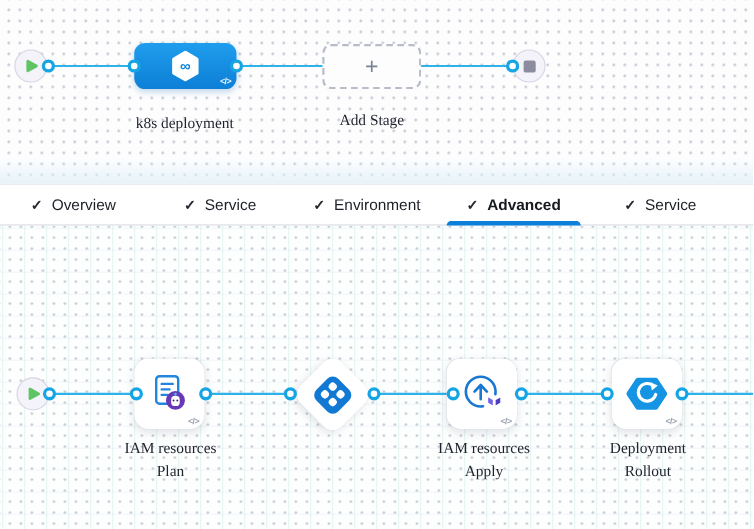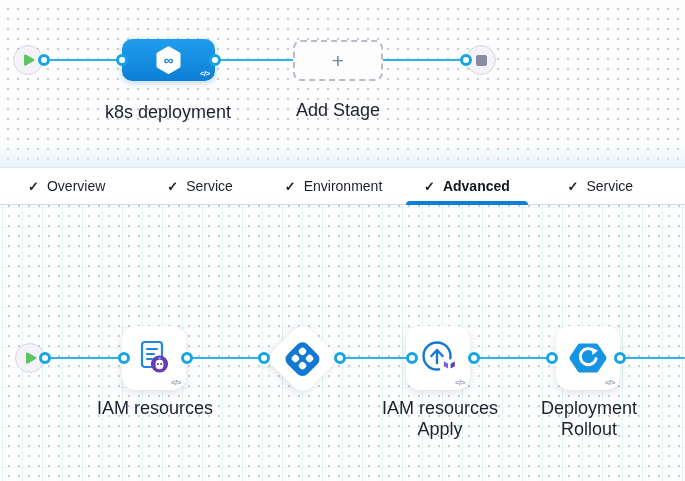--- a/index.html
+++ b/index.html
@@ -56,22 +56,22 @@
     z-index:3; display:flex; align-items:center; justify-content:center;
     box-shadow:0 3px 8px rgba(60,66,92,.14), 0 0 1px rgba(40,41,61,.1); }
   .diamond-card{ position:absolute; width:53px; height:53px; background:#fff; border-radius:12px;
     transform:rotate(45deg); z-index:3; display:flex; align-items:center; justify-content:center;
     box-shadow:0 3px 8px rgba(60,66,92,.14), 0 0 1px rgba(40,41,61,.1); }
   .approval-icon{ width:28px; height:28px; background:#1178d4; border-radius:7px;
     display:grid; grid-template-columns:1fr 1fr; gap:3px; padding:5.5px; }
   .approval-icon span{ background:#fff; border-radius:3px; }
 
   
-  .node-label{ position:absolute; width:150px; text-align:center; font-size:18px;
-    color:#1d212b; line-height:21px; z-index:2; }
+  .node-label{ position:absolute; width:150px; text-align:center; font-size:14px;
+    color:#1d212b; line-height:21px; z-index:2;font-family:Liberation Serif, serif; }
 
   
   .tabbar{ position:absolute; left:0; top:167px; width:685px; height:38px; background:#fff;
     border-top:1px solid #e3e7eb; border-bottom:1px solid #d8dbe0;
     display:flex; align-items:stretch; padding-right:18px; z-index:10; }
   .tab{ flex:1; display:flex; align-items:center; justify-content:center; gap:8px;
     position:relative; cursor:pointer; font-size:14px; color:#1c2027; }
   .tab .check{ font-size:13px; font-weight:700; color:#23272e; }
   .tab.active{ font-weight:700; color:#14181f; }
   .tab.active .underline{ position:absolute; bottom:-1px; left:50%; transform:translateX(-50%);
@@ -201,20 +201,21 @@
         <path d="M12 8 L28 8 L36 20 L28 32 L12 32 L4 20 Z" fill="#1494e2" stroke="#1494e2" stroke-width="5" stroke-linejoin="round"></path>
         <path d="M26.2 13.2 A8 8 0 1 0 28.1 20.6" fill="none" stroke="#fff" stroke-width="2.9" stroke-linecap="round"></path>
         <path d="M23.2 9.4 L30 12.4 L24.6 17 Z" fill="#fff"></path>
       </svg>
       <span class="code-glyph">&lt;/&gt;</span>
     </div>
     <div class="ring" style="left:614px; top:147px;"></div>
 
     <div class="node-label" style="left:80px; top:193px;">
       <div>IAM resources</div>
+      <div>Plan</div>
     </div>
     <div class="node-label" style="left:365px; top:193px;">
       <div>IAM resources</div>
       <div>Apply</div>
     </div>
     <div class="node-label" style="left:514px; top:193px;">
       <div>Deployment</div>
       <div>Rollout</div>
     </div>
   </div>

